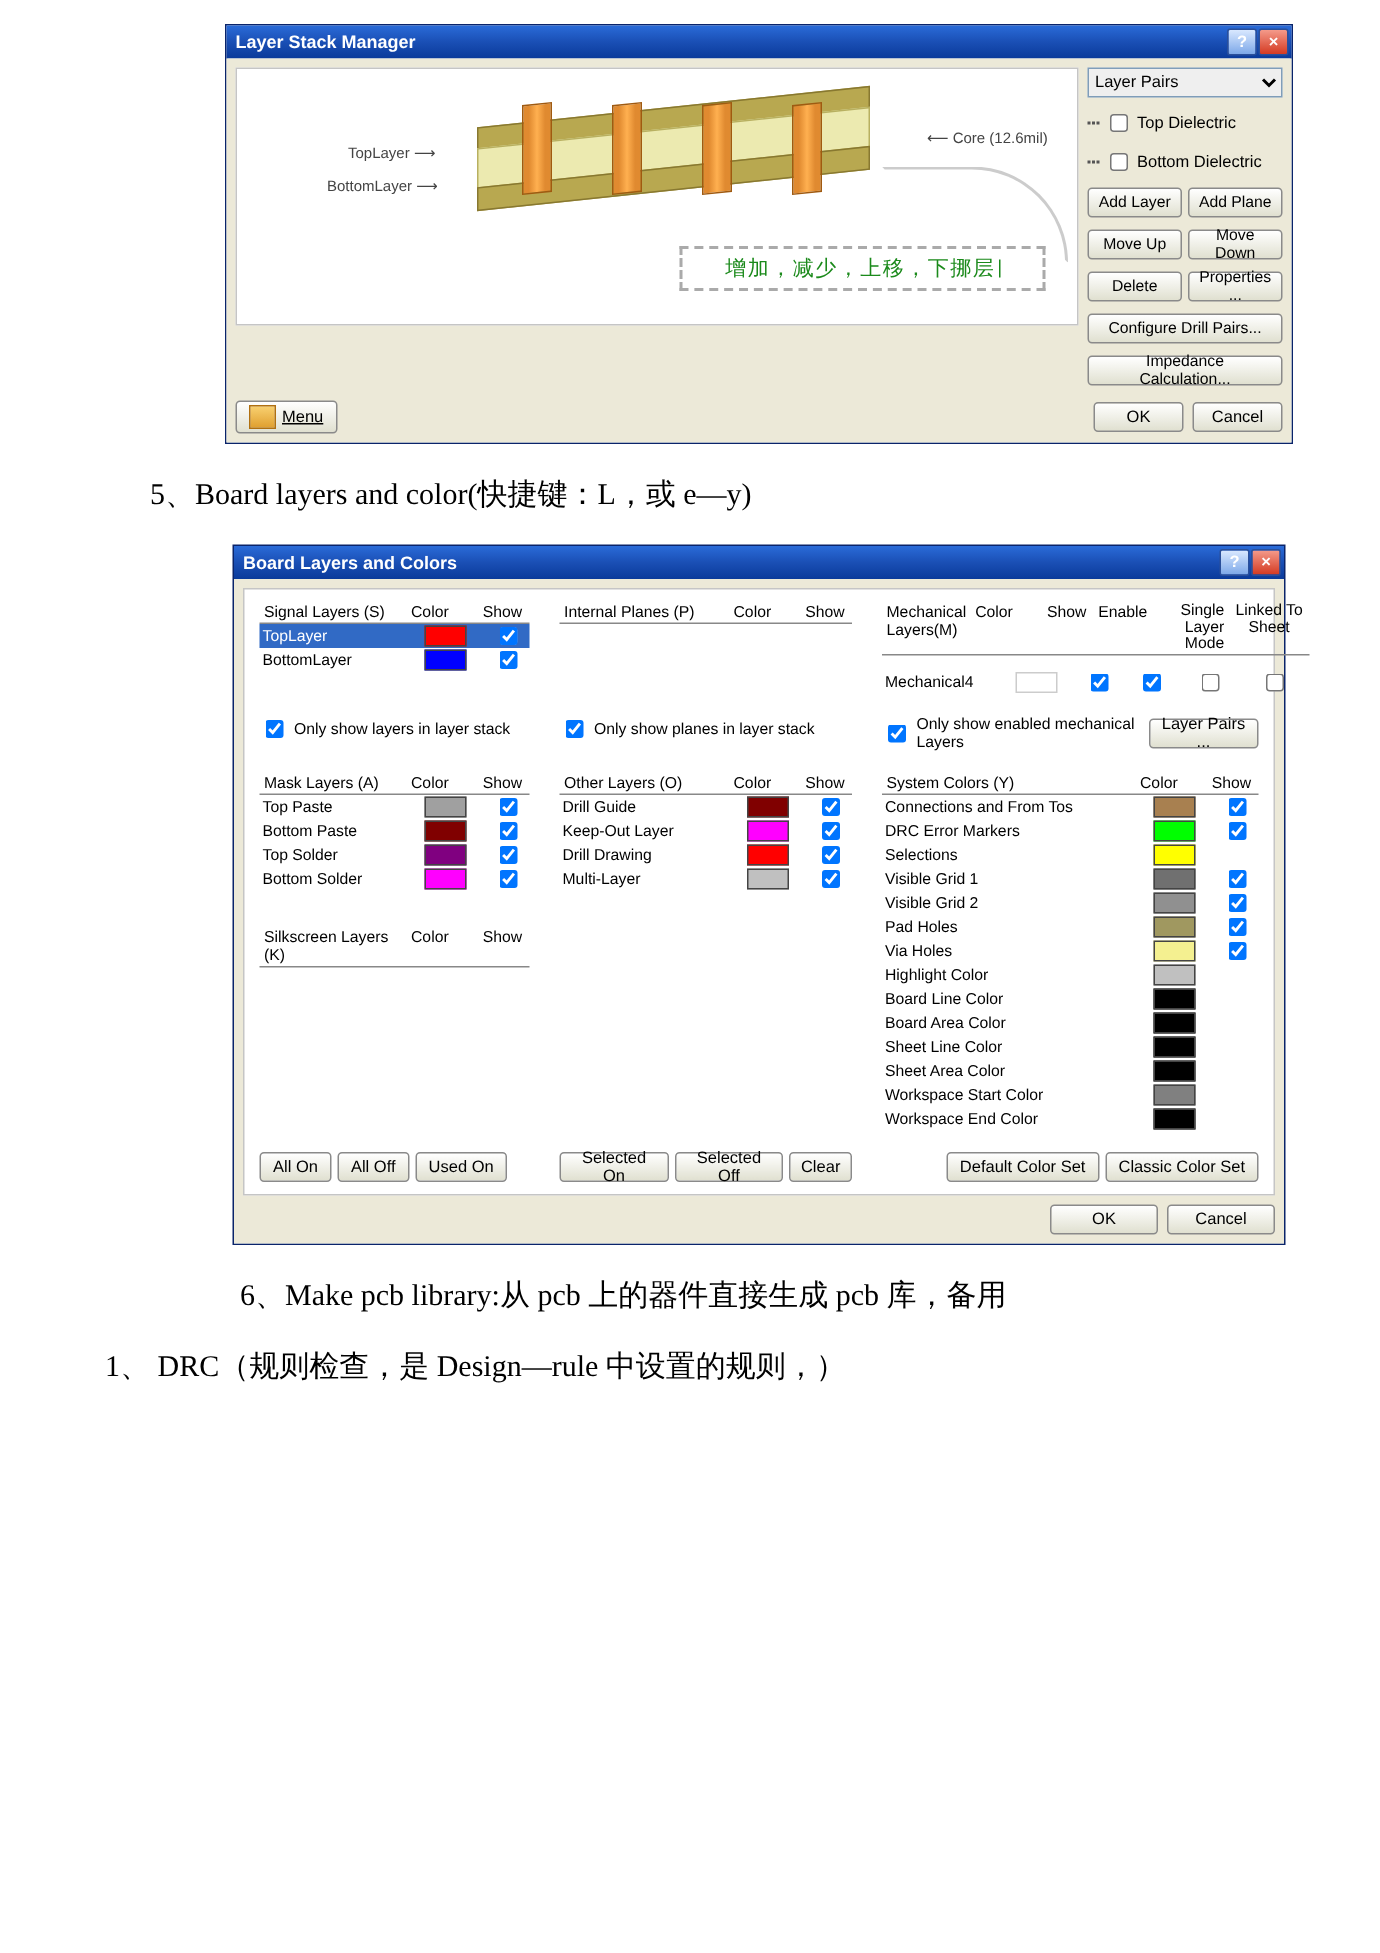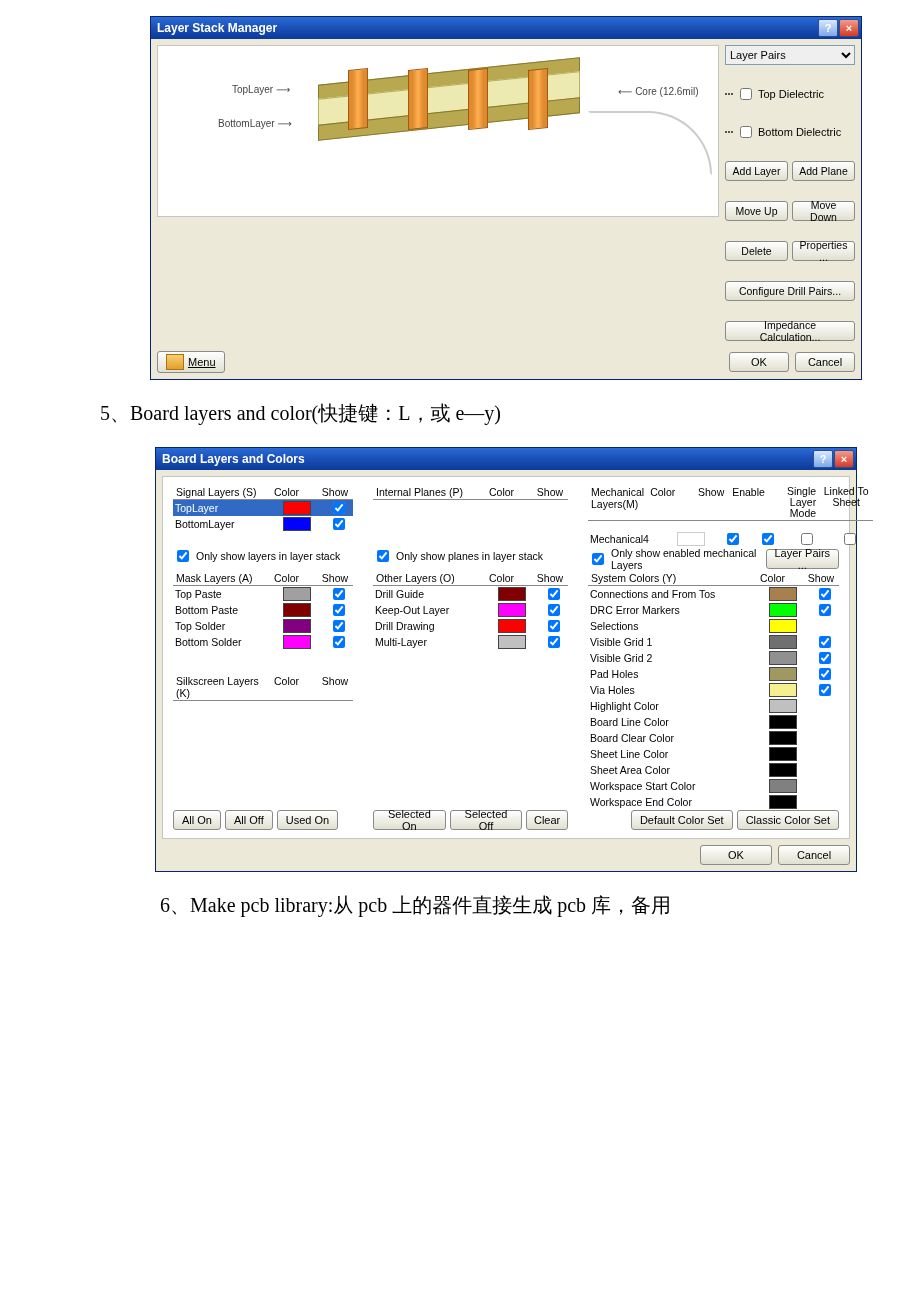--- a/index.html
+++ b/index.html
@@ -106,21 +106,21 @@
     background: #fff;
     border: 1px solid #c5c5c5;
     height: 170px;
     position: relative;
     overflow: hidden;
   }
   .side-panel {
     width: 130px;
     display: flex;
     flex-direction: column;
-    gap: 20px;
+    gap: 8px;
   }
   .side-row { display:flex; gap:4px; }
   .side-row .btn { flex:1; min-width:0; font-size:10.5px; padding:0 4px; }
   .btn-full { width:100%; font-size:10.5px; }
 
   .layer-label {
     position: absolute;
     font-size: 10px;
     color: #444;
   }
@@ -196,20 +196,21 @@
     display:block;
   }
 
   
   .dlg2-inner {
     background: #fff;
     border: 1px solid #c5c5c5;
     padding: 8px 10px;
     display: flex;
     flex-direction: column;
+    gap: 14px;
   }
   .cols3 {
     display: grid;
     grid-template-columns: 180px 195px 1fr;
     gap: 20px;
     align-items: start;
   }
   .tbl { font-size: 10.5px; }
   .tbl .hdr { display:flex; border-bottom:1px solid #888; }
   .tbl .hdr span { padding: 1px 3px; }
@@ -278,33 +279,37 @@
     <div class="titlebar">
       <span>Layer Stack Manager</span>
       <div class="winbtns">
         <div class="winbtn help"></div>
         <div class="winbtn close">×</div>
       </div>
     </div>
     <div class="dlg-body">
       <div class="dlg1-body-inner">
         <div class="stack-preview">
-          <span class="layer-label" style="left:74px;top:38px;"><span>TopLayer</span> ⟶</span>
+          <span class="layer-label" style="left:74px;top:50px;"><span>TopLayer</span> ⟶</span>
           <span class="layer-label" style="left:60px;top:72px;"><span>BottomLayer</span> ⟶</span>
           <span class="core-label" style="left:460px;top:40px;">⟵ <span>Core (12.6mil)</span></span>
           <div class="board3d">
             <div class="iso-slab slab-top"></div>
             <div class="iso-slab slab-core"></div>
             <div class="iso-slab slab-bot"></div>
             <div class="via" style="left:30px;"></div>
             <div class="via" style="left:90px;"></div>
             <div class="via" style="left:150px;"></div>
             <div class="via" style="left:210px;"></div>
           </div>
           <div class="arc-arrow"></div>
+          <div class="annot-box">
+            <span>增加，减少，上移，下挪层</span>
+            <span class="blink-caret"></span>
+          </div>
         </div>
         <div class="side-panel">
           <select class="combo">
             <option>Layer Pairs</option>
           </select>
           <div class="legend-chk">
             <span class="dots">
                 <span></span>
                 <span></span>
                 <span></span>
@@ -631,21 +636,21 @@
                   <span class="chk"></span>
                 </div>
                 <div class="row">
                   <span class="nm">Board Line Color</span>
                   <span class="col">
                     <span class="swatch" style="background: rgb(0, 0, 0);"></span>
                   </span>
                   <span class="chk"></span>
                 </div>
                 <div class="row">
-                  <span class="nm">Board Clear Color</span>
+                  <span class="nm">Board Area Color</span>
                   <span class="col">
                     <span class="swatch" style="background: rgb(0, 0, 0);"></span>
                   </span>
                   <span class="chk"></span>
                 </div>
                 <div class="row">
                   <span class="nm">Sheet Line Color</span>
                   <span class="col">
                     <span class="swatch" style="background: rgb(0, 0, 0);"></span>
                   </span>
@@ -694,14 +699,15 @@
         </div>
       </div>
       <div class="dlg2-footer">
         <button class="btn" style="min-width:72px">OK</button>
         <button class="btn" style="min-width:72px">Cancel</button>
       </div>
     </div>
   </div>
 
   <div class="doc-text indent-extra">6、Make pcb library:从 pcb 上的器件直接生成 pcb 库，备用</div>
+  <div class="doc-text" style="margin-left:-30px;">1、 DRC（规则检查，是 Design—rule 中设置的规则，）</div>
 
 </div>
 
 </body></html>

